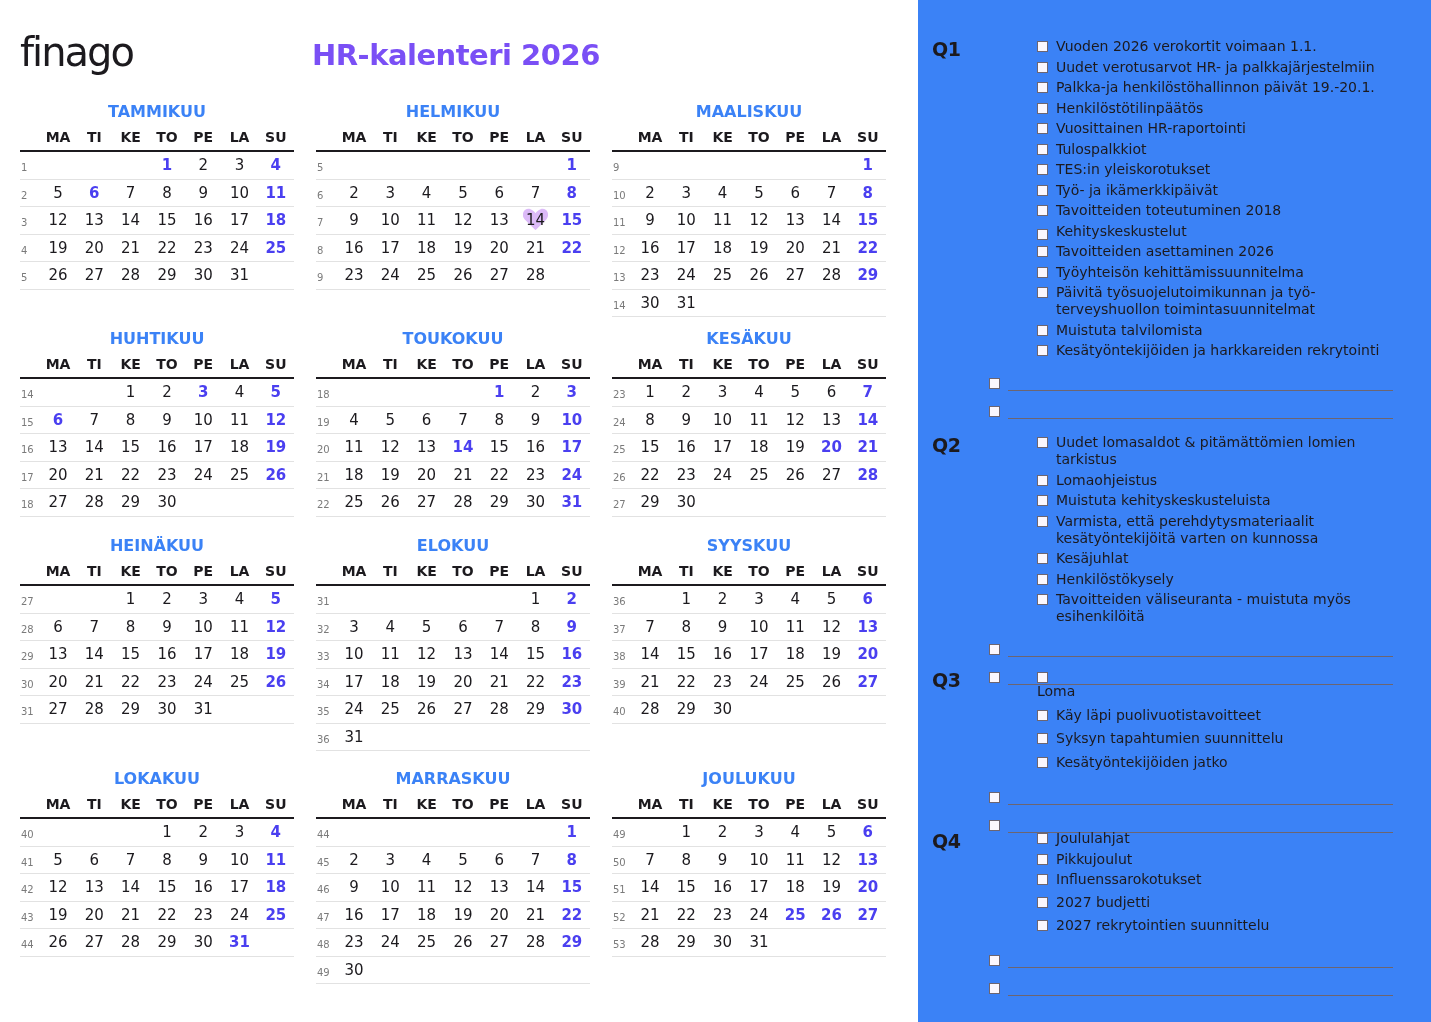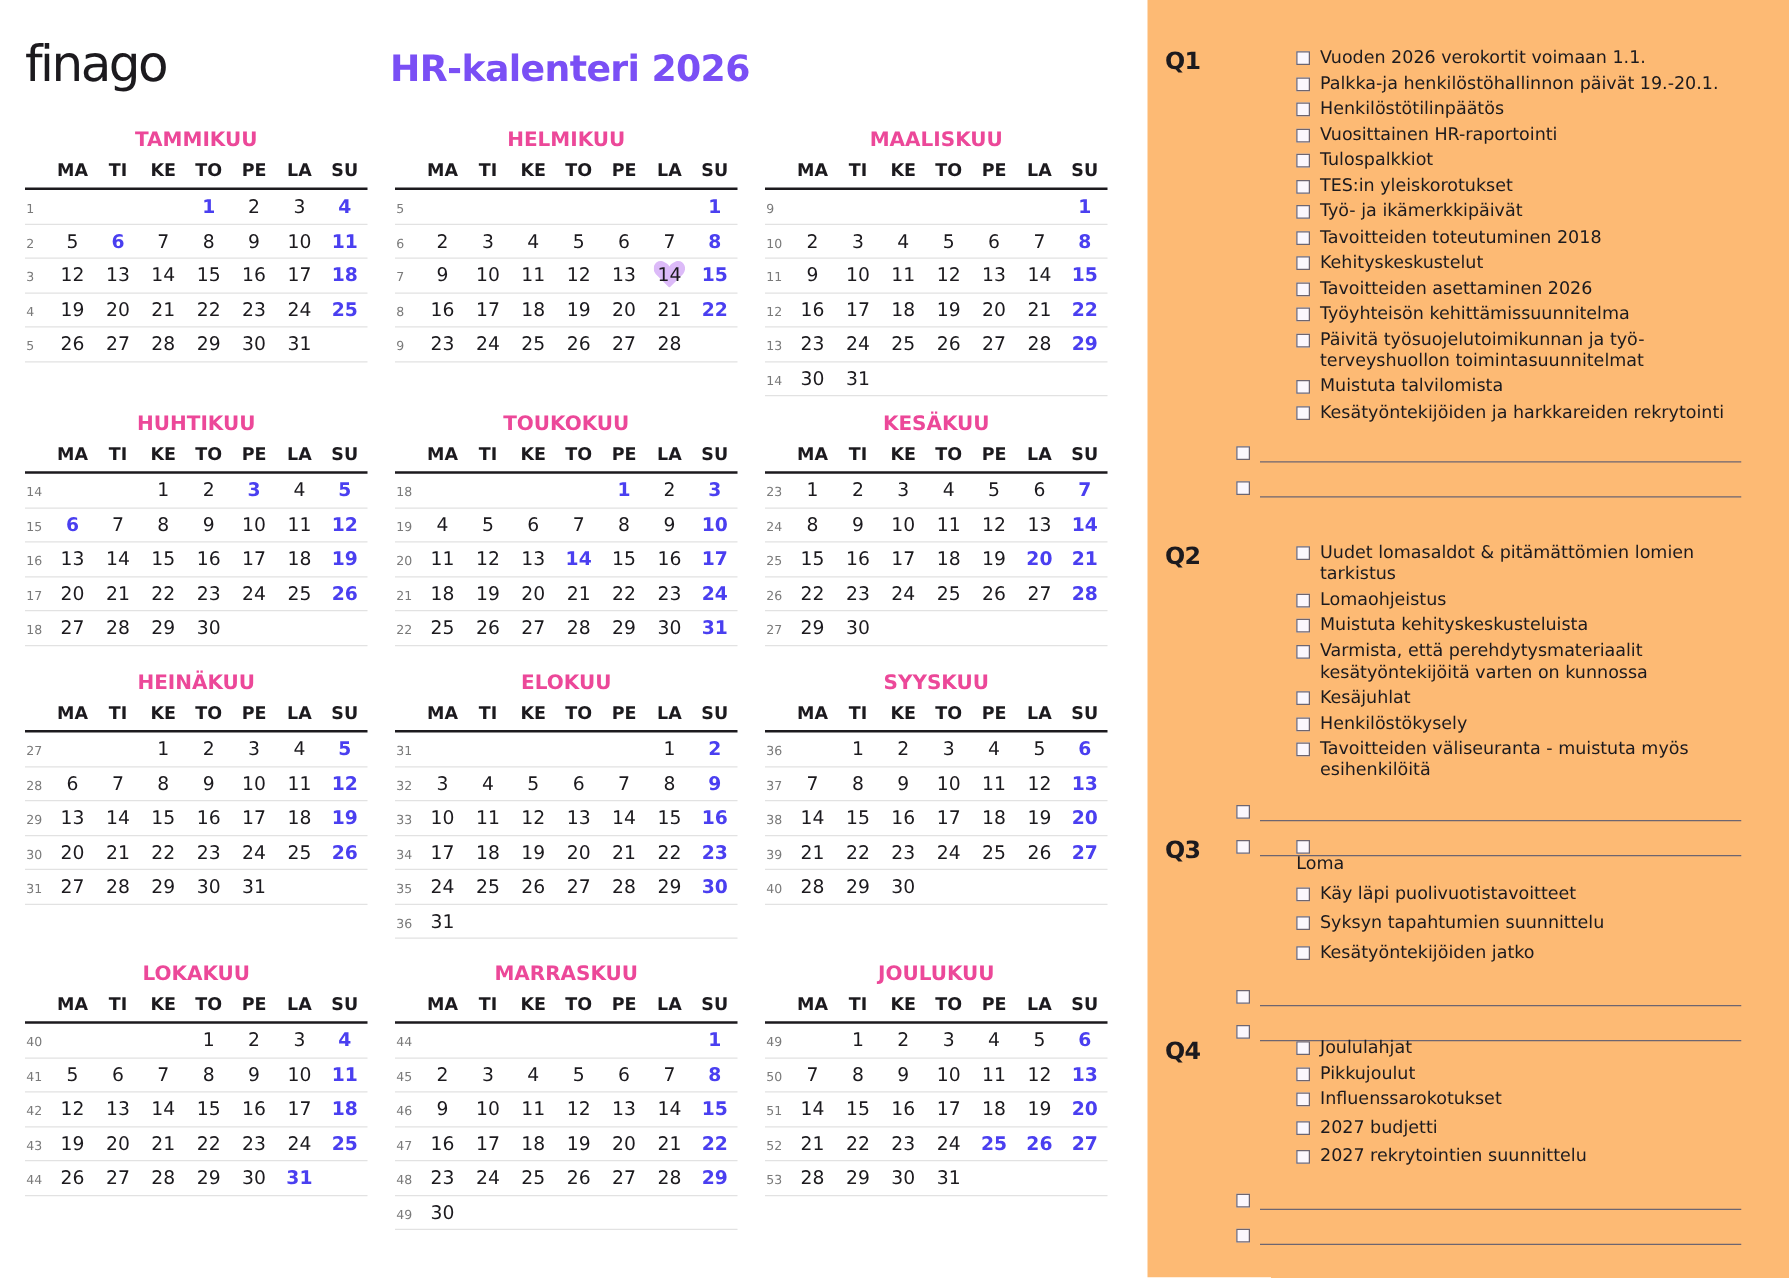--- a/index.html
+++ b/index.html
@@ -3,32 +3,32 @@
 <meta charset="utf-8">
 <style>
   * { box-sizing: border-box; margin: 0; padding: 0; }
   html, body { width: 1431px; height: 1022px; background: #ffffff; overflow: hidden; }
   body { font-family: "DejaVu Sans", "Liberation Sans", sans-serif; color: #1c1a1e; position: relative; }
   .left { position: absolute; left: 0; top: 0; width: 918px; height: 1022px; background: #fff; }
   .logo { position: absolute; left: 20px; top: 32px; font-family: "DejaVu Sans", sans-serif; font-size: 40px; letter-spacing: -2px; color: #1c1a1e; font-weight: normal; line-height: 1; }
   .title { position: absolute; left: 312px; top: 38px; font-family: "DejaVu Sans", sans-serif; font-weight: bold; font-size: 29px; color: #7a4ff5; letter-spacing: -0.5px; white-space: nowrap; }
 
   .month { position: absolute; width: 274px; }
-  .month-name { text-align: center; font-weight: bold; font-size: 16px; height: 24px; line-height: 24px; color: #ec4899; padding-left: 0; }
+  .month-name { text-align: center; font-weight: bold; font-size: 16px; height: 24px; line-height: 24px; color: #3b82f6; padding-left: 0; }
   .hdr { display: flex; height: 28px; align-items: center; border-bottom: 2px solid #1c1a1e; }
   .hdr .wk { width: 20px; }
   .hdr .d { width: 36.5px; text-align: center; font-weight: bold; font-size: 14px; }
   .row { display: flex; height: 27.5px; align-items: center; border-bottom: 1px solid #e2e2e2; }
   .row .wk { width: 20px; font-size: 10px; color: #7a7a7a; padding-left: 1px; padding-top: 5px; }
   .row .d { width: 36.5px; text-align: center; font-size: 15px; color: #1c1a1e; position: relative; }
   .row .d.hol { color: #4a3ff0; font-weight: bold; }
   .row .d.heart::before { content: ""; position: absolute; left: 50%; top: 50%; width: 26px; height: 22px; transform: translate(-50%,-55%); background: #dcbaf8; clip-path: path("M13 22 L2 11 C-2 6 2 -1 8 1 C10 2 12 3 13 5 C14 3 16 2 18 1 C24 -1 28 6 24 11 Z"); z-index: 0; }
   .row .d span { position: relative; z-index: 1; }
 
-  .right { position: absolute; left: 918px; top: 0; width: 513px; height: 1022px; background: #fdba74; }
+  .right { position: absolute; left: 918px; top: 0; width: 513px; height: 1022px; background: #3b82f6; }
   .quarter { position: absolute; left: 14px; width: 480px; }
   .qlabel { position: absolute; left: 0; top: 0; font-weight: bold; font-size: 19px; color: #1c1a1e; letter-spacing: -0.5px; }
   .qitems { position: absolute; left: 57px; top: 0; width: 420px; }
   .item { display: flex; align-items: flex-start; font-size: 14px; line-height: 17px; color: #1c1a1e; padding-left: 48px; }
   .cb { width: 11px; height: 11px; border: 1px solid #6d6570; background: #fbf7fd; margin-top: 3px; margin-right: 8px; flex: 0 0 auto; }
   .item .txt { flex: 1; }
   .blank { display: flex; align-items: flex-end; height: 28px; }
   .blank .cb { margin-top: 0; margin-bottom: 2px; }
   .blank .line { width: 385px; border-bottom: 1px solid #6d6570; height: 1px; margin-bottom: 0; }
 </style>
@@ -832,20 +832,24 @@
   <div id="quarters">
       <div class="quarter" style="top: 38px;">
         <div class="qlabel">Q1</div>
         <div class="qitems">
           <div class="item" style="margin-bottom: 3.5px;">
             <span class="cb"></span>
             <span class="txt">Vuoden 2026 verokortit voimaan 1.1.</span>
           </div>
           <div class="item" style="margin-bottom: 3.5px;">
             <span class="cb"></span>
+            <span class="txt">Uudet verotusarvot HR- ja palkkajärjestelmiin</span>
+          </div>
+          <div class="item" style="margin-bottom: 3.5px;">
+            <span class="cb"></span>
             <span class="txt">Palkka-ja henkilöstöhallinnon päivät 19.-20.1.</span>
           </div>
           <div class="item" style="margin-bottom: 3.5px;">
             <span class="cb"></span>
             <span class="txt">Henkilöstötilinpäätös</span>
           </div>
           <div class="item" style="margin-bottom: 3.5px;">
             <span class="cb"></span>
             <span class="txt">Vuosittainen HR-raportointi</span>
           </div>
@@ -858,21 +862,21 @@
             <span class="txt">TES:in yleiskorotukset</span>
           </div>
           <div class="item" style="margin-bottom: 3.5px;">
             <span class="cb"></span>
             <span class="txt">Työ- ja ikämerkkipäivät</span>
           </div>
           <div class="item" style="margin-bottom: 3.5px;">
             <span class="cb"></span>
             <span class="txt">Tavoitteiden toteutuminen 2018</span>
           </div>
-          <div class="item" style="margin-bottom: 3.5px;">
+          <div class="item" style="margin-bottom: 3.5px; align-items: flex-end;">
             <span class="cb"></span>
             <span class="txt">Kehityskeskustelut</span>
           </div>
           <div class="item" style="margin-bottom: 3.5px;">
             <span class="cb"></span>
             <span class="txt">Tavoitteiden asettaminen 2026</span>
           </div>
           <div class="item" style="margin-bottom: 3.5px;">
             <span class="cb"></span>
             <span class="txt">Työyhteisön kehittämissuunnitelma</span>

